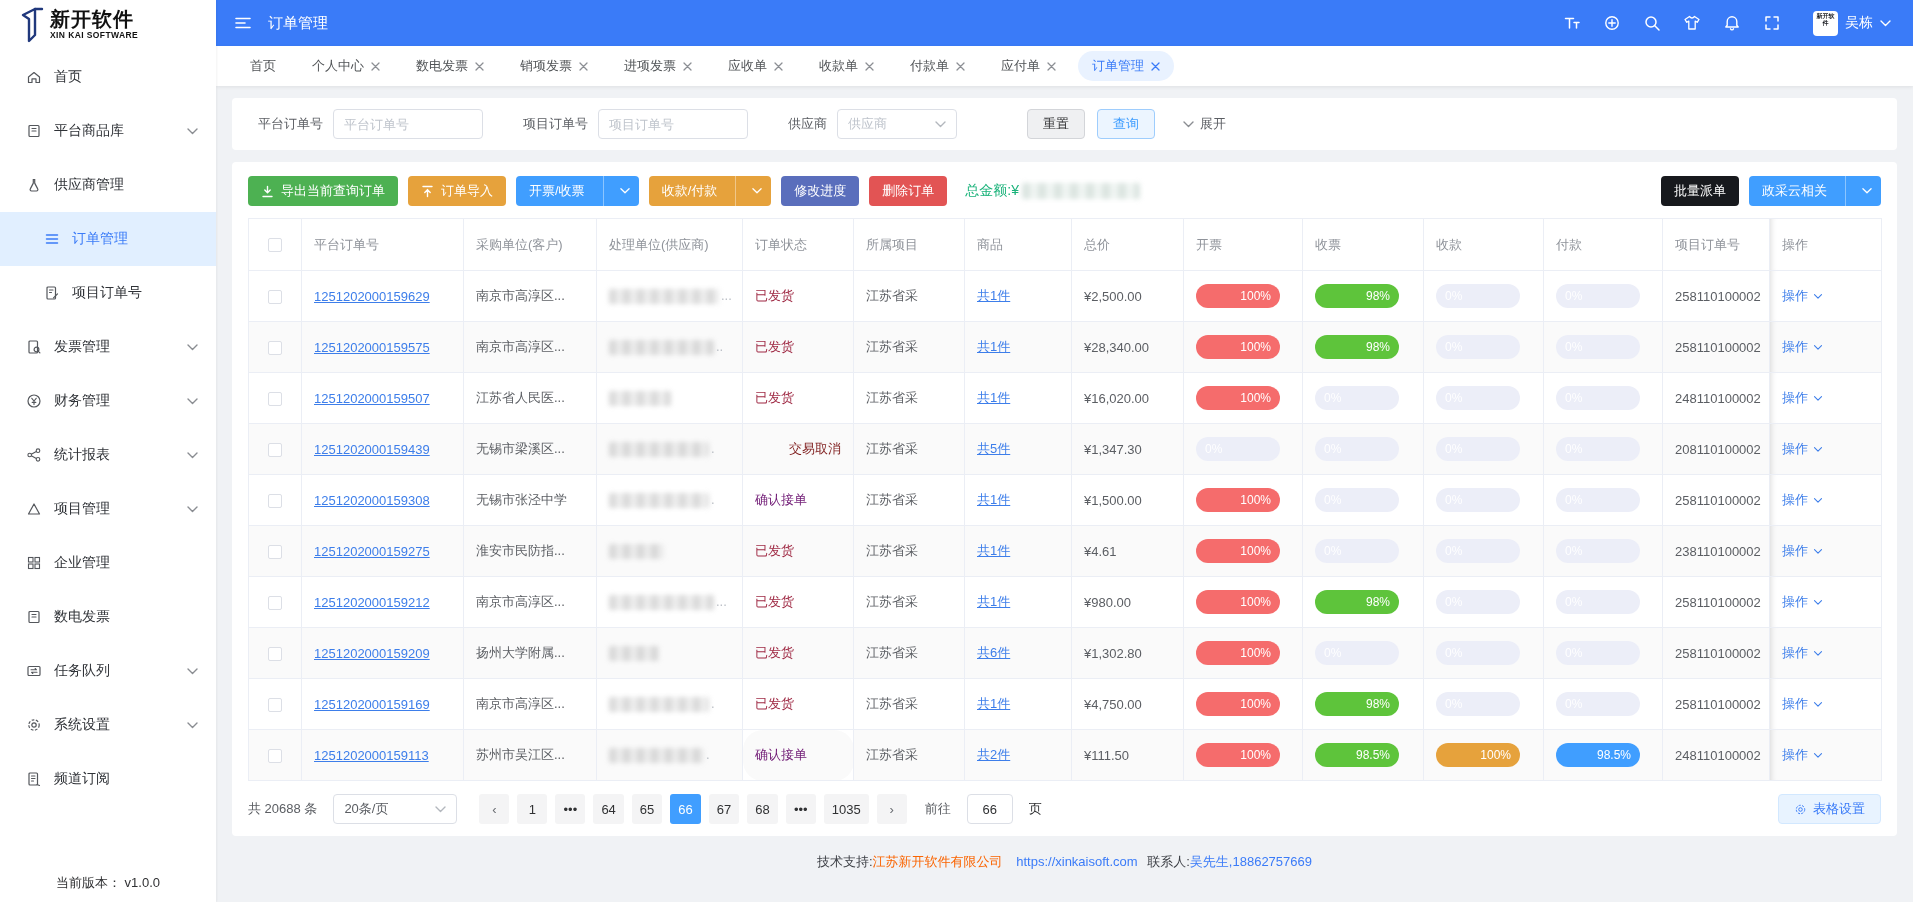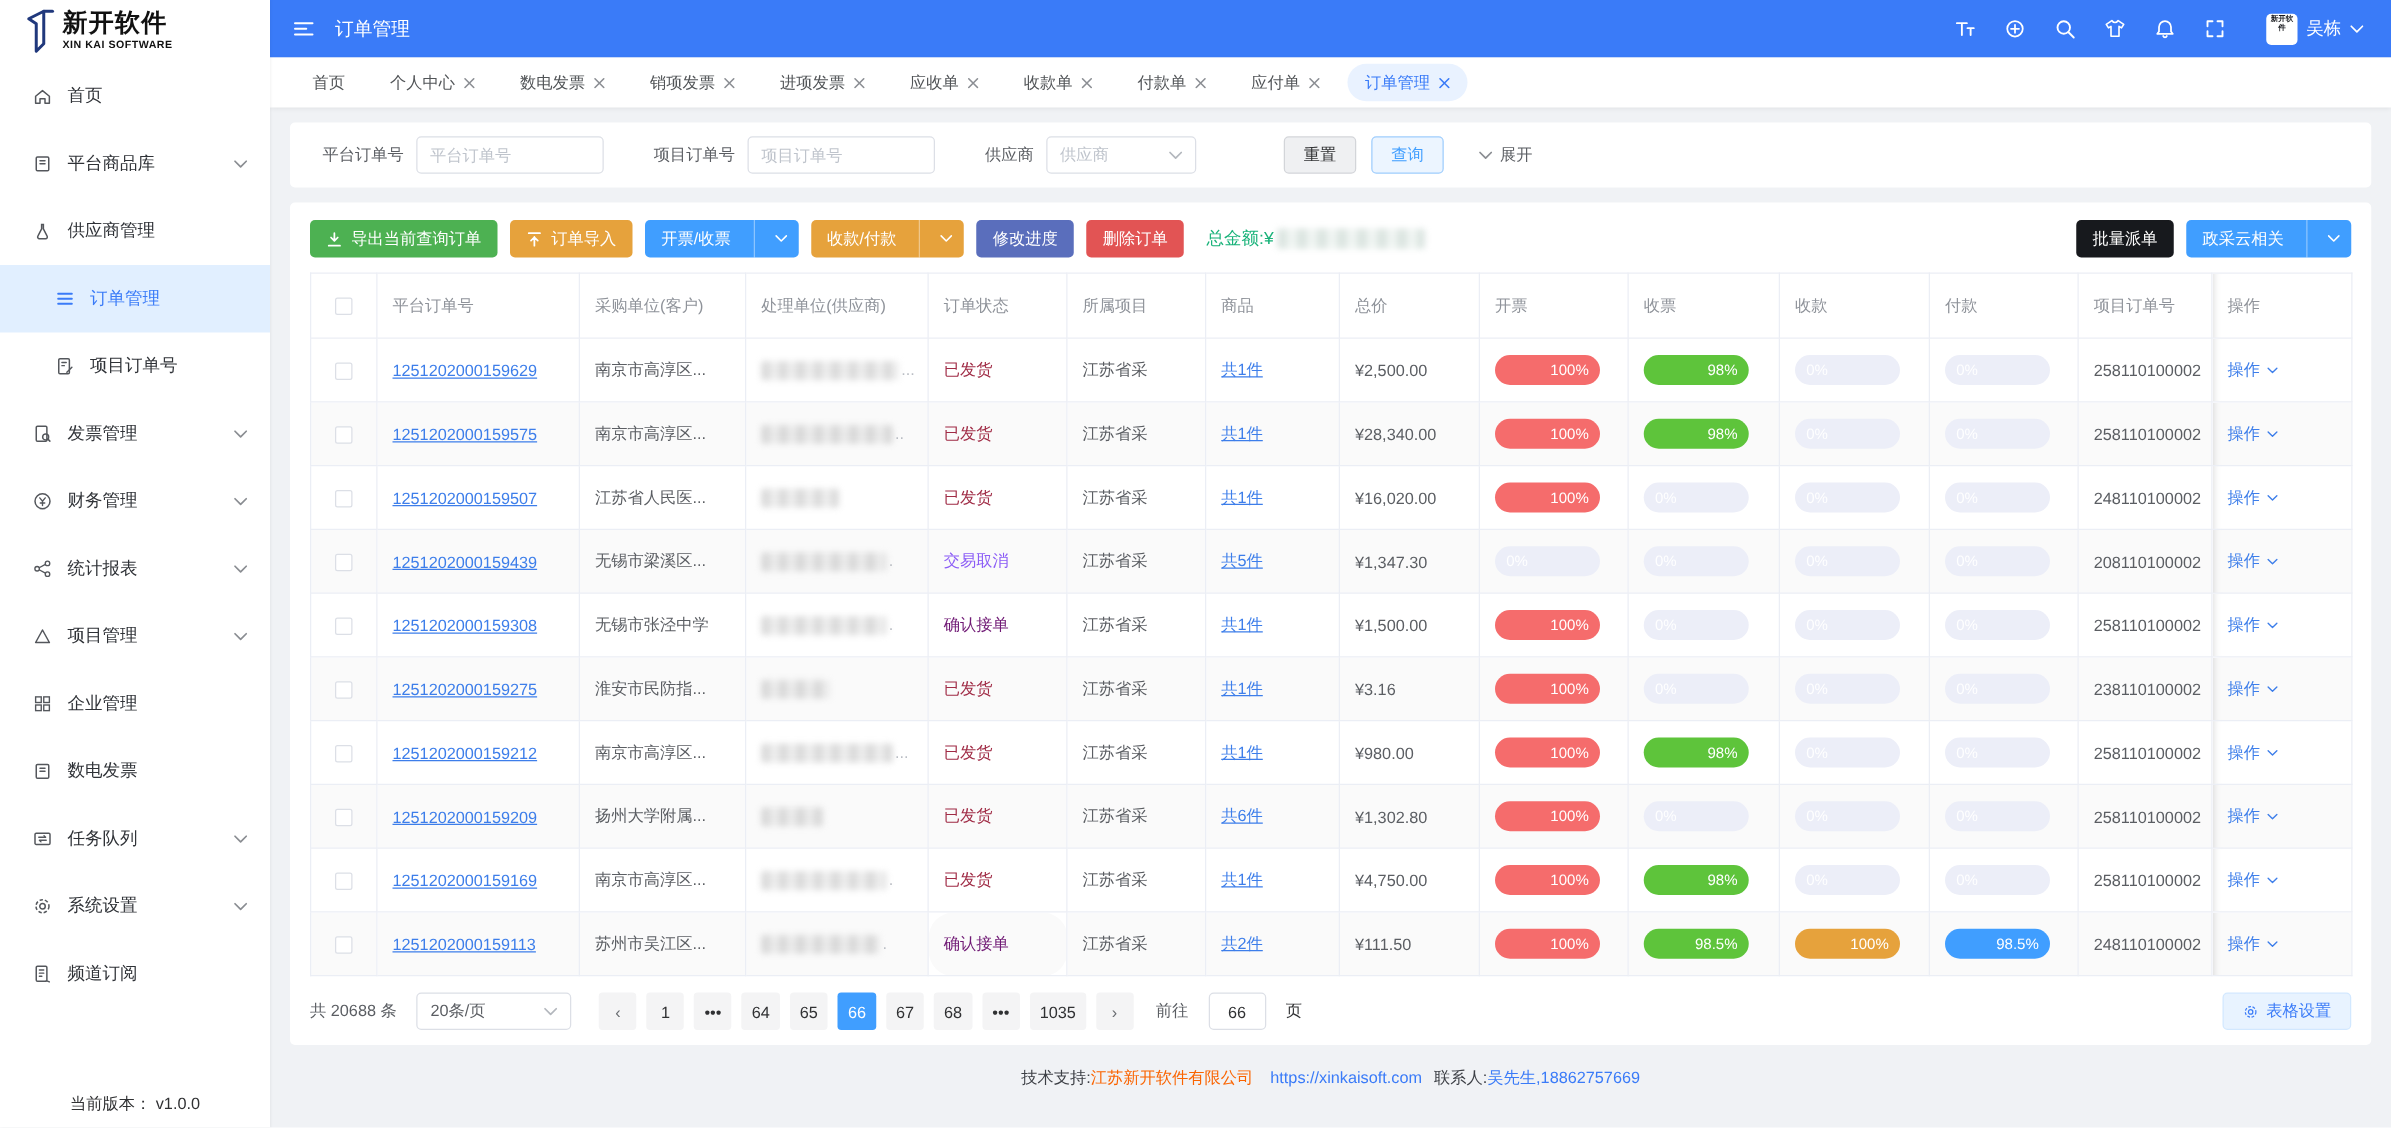--- a/index.html
+++ b/index.html
@@ -80,21 +80,21 @@
   th,td { border:1px solid #ebeef5; font-weight:normal; text-align:left; padding:0 12px; overflow:hidden; white-space:nowrap; }
   th { height:52px; color:#8f939a; font-size:13px; }
   td { height:51px; color:#5b5e63; font-size:13px; }
   td.c,th.c { text-align:center; padding:0; }
   tr.striped td { background:#fafafa; }
   .cb { width:14px; height:14px; border:1px solid #dcdfe6; border-radius:2px; background:#fff; display:inline-block; vertical-align:middle; cursor:pointer; }
   a.link { color:#3d7eea; text-decoration:none; cursor:pointer; }
   a.link.u { text-decoration:underline; }
   .st-shipped { color:#a02c46; }
   .st-confirmed { color:#701a75;border-radius:20px; }
-  .st-cancelled { color:#8b5cf6; }
+  .st-cancelled { color:#7f1d1d;text-align:right; }
   .pill { display:inline-flex; align-items:center; width:84px; height:24px; border-radius:12px; font-size:12px; color:#fff; }
   .pill.red { background:#f56c6c; justify-content:flex-end; padding-right:9px; }
   .pill.green { background:#5ec43b; justify-content:flex-end; padding-right:9px; }
   .pill.orange { background:#e6a23c; justify-content:flex-end; padding-right:9px; }
   .pill.blue { background:#409eff; justify-content:flex-end; padding-right:9px; }
   .pill.empty { background:#eceef8; color:rgba(255,255,255,.95); justify-content:flex-start; padding-left:9px; }
   .dots { color:#b9bdc4; margin-left:2px; }
   th:last-child, td:last-child { box-shadow:inset 7px 0 7px -7px rgba(0,0,0,.18); }
   .op a { display:inline-flex; align-items:center; gap:5px; }
   .cv { width:10px; height:7px; }
@@ -647,21 +647,21 @@
                     </svg></a></td>
               </tr>
               <tr class="striped">
                 <td class="c"><span class="cb"></span></td>
                 <td><a class="link u">1251202000159275</a></td>
                 <td>淮安市民防指...</td>
                 <td><span class="blurb" style="width:55px"></span><span class="dots"></span></td>
                 <td class="st-shipped">已发货</td>
                 <td>江苏省采</td>
                 <td><a class="link u">共1件</a></td>
-                <td>¥3.16</td>
+                <td>¥4.61</td>
                 <td><span class="pill red">100%</span></td>
                 <td><span class="pill empty">0%</span></td>
                 <td><span class="pill empty">0%</span></td>
                 <td><span class="pill empty">0%</span></td>
                 <td>238110100002</td>
                 <td class="op"><a class="link">操作 <svg class="cv" viewBox="0 0 11 9">
                       <use href="#i-chev-down"></use>
                     </svg></a></td>
               </tr>
               <tr class="">

